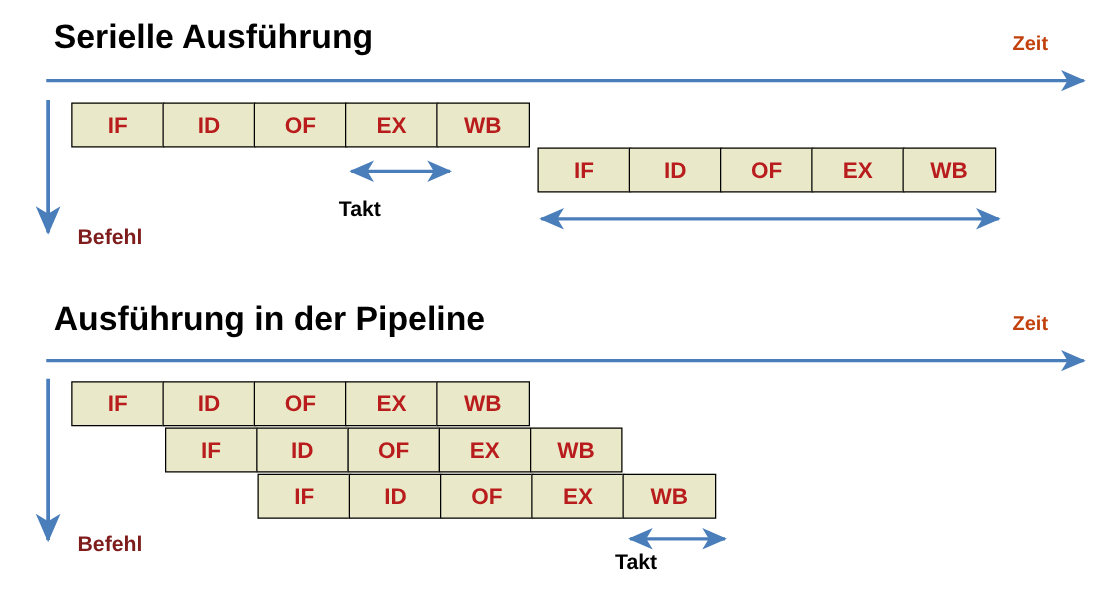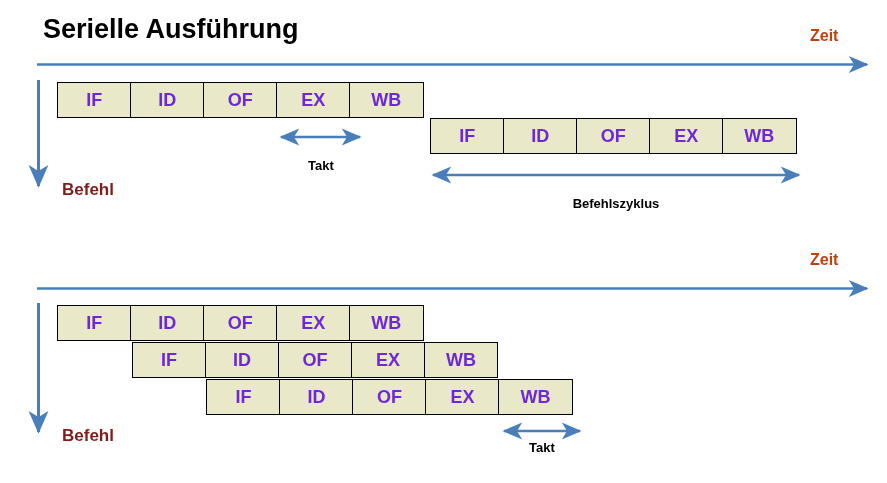--- a/index.html
+++ b/index.html
@@ -25,35 +25,35 @@
     white-space:nowrap;
   }
   .befehl-label{
     position:absolute;
     font-size:17px;
     color:#7f1d1d;
     white-space:nowrap;
   }
   .cap-label{
     position:absolute;
-    font-size:13px;
+    font-size:17px;
     color:#000000;
     white-space:nowrap;
-    text-align:center;
+    text-align:left;
   }
 
   
   .stage-row{position:absolute;display:flex;}
   .cell{
     box-sizing:border-box;
     background:#E9E9C9;
     border:1.6px solid #000000;
     margin-left:-1.6px;
     display:flex;align-items:center;justify-content:center;
-    font-size:18px;color:#6d28d9;
+    font-size:18px;color:#b91c1c;
     height:36px;
   }
   .cell:first-child{margin-left:0;}
 
   
   .arrows{position:absolute;left:0;top:0;width:887px;height:483px;pointer-events:none;}
 </style>
 </head>
 <body>
 
@@ -104,22 +104,22 @@
   <div class="stage-row" style="left:415px;top:118px;">
     <div class="cell" style="width:74.6px;">IF</div>
     <div class="cell" style="width:74.6px;">ID</div>
     <div class="cell" style="width:74.6px;">OF</div>
     <div class="cell" style="width:74.6px;">EX</div>
     <div class="cell" style="width:74.6px;">WB</div>
   </div>
 
   <div class="cap-label" style="left:256px;top:158px;width:100px;">Takt</div>
 
-  <div class="cap-label" style="left:451px;top:196px;width:300px;">Befehlszyklus</div>
 
+  <div class="title" style="left:28px;top:240px;">Ausführung in der Pipeline</div>
 
   <div class="zeit-label" style="left:795px;top:251px;">Zeit</div>
 
   <div class="befehl-label" style="left:47px;top:426px;">Befehl</div>
 
   <div class="stage-row" style="left:42px;top:305px;">
     <div class="cell" style="width:74.6px;">IF</div>
     <div class="cell" style="width:74.6px;">ID</div>
     <div class="cell" style="width:74.6px;">OF</div>
     <div class="cell" style="width:74.6px;">EX</div>

